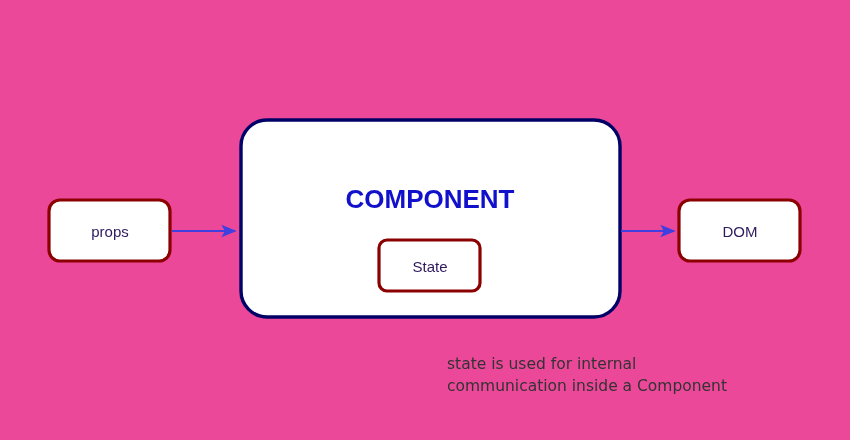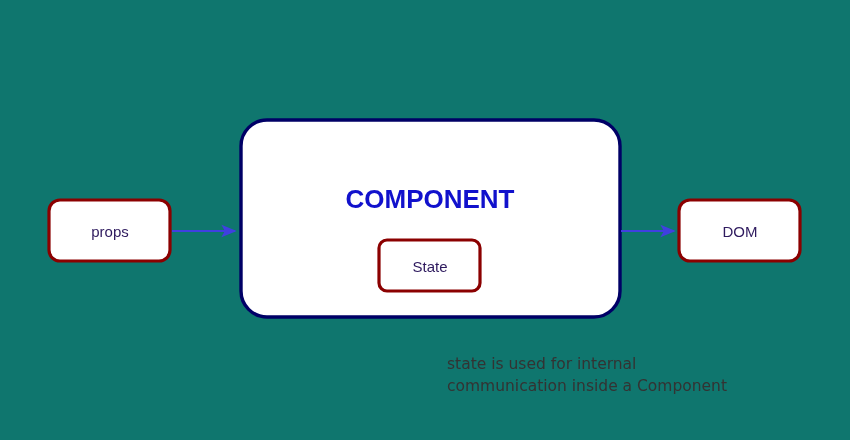--- a/index.html
+++ b/index.html
@@ -7,21 +7,21 @@
     padding: 0;
     background: #ffffff;
   }
   body {
     font-family: "DejaVu Sans", sans-serif;
   }
   #canvas {
     position: relative;
     width: 850px;
     height: 440px;
-    background: #0f766e;
+    background: #ec4899;
     overflow: hidden;
   }
   #diagram-svg {
     position: absolute;
     top: 0;
     left: 0;
     width: 850px;
     height: 440px;
   }
   .node-label {

